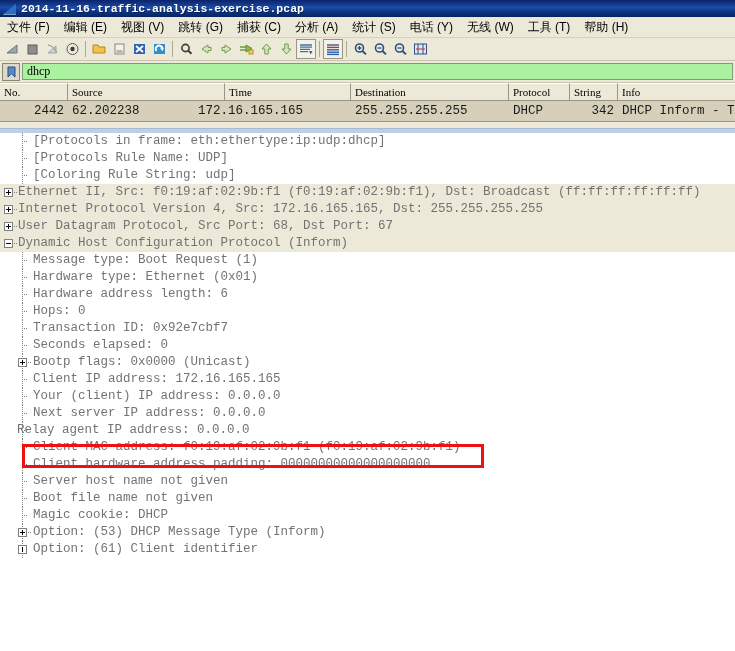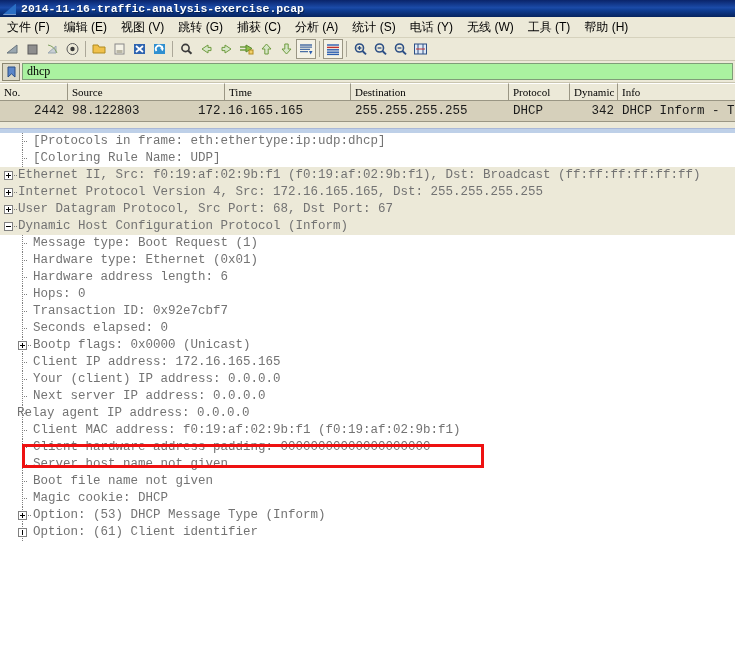--- a/index.html
+++ b/index.html
@@ -281,47 +281,53 @@
   </div>
   <div id="filterinput" title="应用显示过滤器 … &lt;Ctrl-/&gt;">dhcp</div>
 </div>
 
 <div id="collist">
   <div class="col" style="width:68px">No.</div>
   <div class="col" style="width:157px">Source</div>
   <div class="col" style="width:126px">Time</div>
   <div class="col" style="width:158px">Destination</div>
   <div class="col" style="width:61px">Protocol</div>
-  <div class="col" style="width:48px">Dynamic</div>
+  <div class="col" style="width:48px">String</div>
   <div class="col" style="width:117px;border-right:none">Info</div>
 </div>
 
 <div id="packetrow">
   <div class="cell r" style="width:68px">2442</div>
-  <div class="cell l" style="width:126px">98.122803</div>
+  <div class="cell l" style="width:126px">62.202238</div>
   <div class="cell l" style="width:157px">172.16.165.165</div>
   <div class="cell l" style="width:158px">255.255.255.255</div>
   <div class="cell l" style="width:61px">DHCP</div>
   <div class="cell r" style="width:48px">342</div>
   <div class="cell l" style="width:117px">DHCP Inform    - Tra</div>
 </div>
 <div id="listpad"></div>
 <div id="listpad2"></div>
 
 <div id="detail">
   <div id="tree-rows">
       <div class="trow">
         <span class="vline" style="left: 22px;"></span>
         <span class="elbow" style="left: 22px; width: 6px; top: 8px;"></span>
         <span class="txt" style="margin-left: 33px;">[Protocols in frame: eth:ethertype:ip:udp:dhcp]</span>
       </div>
       <div class="trow">
         <span class="vline" style="left: 22px;"></span>
         <span class="elbow" style="left: 22px; width: 6px; top: 8px;"></span>
-        <span class="txt" style="margin-left: 33px;">[Coloring Rule Name: UDP]</span>
+        <span class="txt" style="margin-left: 33px;">[Protocols Rule Name: UDP]</span>
+      </div>
+      <div class="trow">
+        <span class="vline" style="left: 22px;"></span>
+        <span class="elbow" style="left: 22px; width: 6px; top: 8px;"></span>
+        <span class="vline" style="left: 22px; top: 0px; height: 9px; bottom: auto;"></span>
+        <span class="txt" style="margin-left: 33px;">[Coloring Rule String: udp]</span>
       </div>
       <div class="trow shaded">
         <span class="plusbox" style="left: 4px; top: 4px;">
           <span class="h"></span>
           <span class="v"></span>
         </span>
         <span class="elbow" style="left: 14px; width: 4px; top: 8px;"></span>
         <span class="txt" style="margin-left: 18px;">Ethernet II, Src: f0:19:af:02:9b:f1 (f0:19:af:02:9b:f1), Dst: Broadcast (ff:ff:ff:ff:ff:ff)</span>
       </div>
       <div class="trow shaded">

